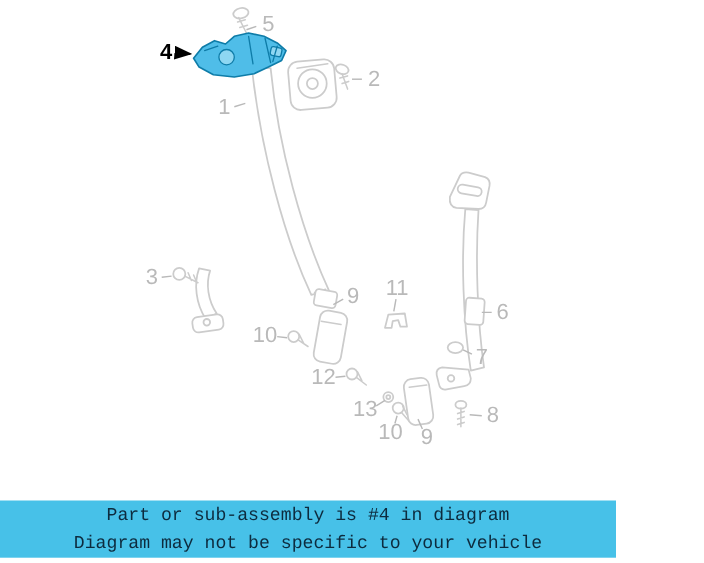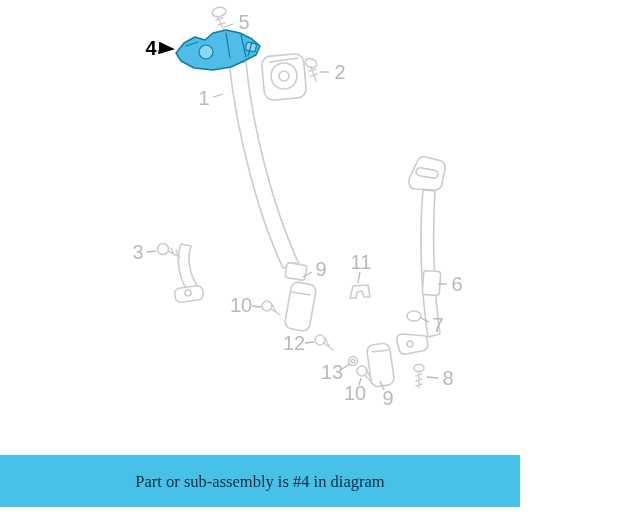--- a/index.html
+++ b/index.html
@@ -20,26 +20,26 @@
     fill:var(--callout,#b9b9b9);
     font-size:20px;
     font-family:"Liberation Sans", sans-serif;
     dominant-baseline:central;
   }
   .callout.hl{fill:#000000;font-weight:bold}
   .callout-line{stroke:var(--callout,#b9b9b9);stroke-width:1.3;fill:none}
   .callout-line.hl{stroke:#000000;stroke-width:1.8}
   
   .banner{
-    position:absolute;left:0;top:455px;width:520px;height:52px;
+    position:absolute;left:0;top:455px;width:560px;height:52px;
     background:var(--banner-bg,#47c1e8);
     color:var(--banner-text,#0d2b3e);
     display:flex;flex-direction:column;justify-content:center;align-items:center;
     font-size:16.5px;line-height:25px;
-    font-family:Liberation Serif, serif;
+    font-family:Liberation Mono, monospace;
   }
 </style>
 </head>
 <body>
 
 <svg class="diagram" width="640" height="462" viewBox="0 0 640 462">
   <defs>
     <marker id="arrow4" markerWidth="9" markerHeight="8" refX="8" refY="3.5" orient="auto">
       <polygon points="0,0 9,3.5 0,7" fill="#000000"></polygon>
     </marker>
@@ -161,13 +161,14 @@
       <text x="448" y="378" text-anchor="middle" class="callout">8</text>
       <line x1="359" y1="385" x2="361" y2="378" class="callout-line"></line>
       <text x="355" y="393" text-anchor="middle" class="callout">10</text>
       <line x1="384" y1="390" x2="380" y2="381" class="callout-line"></line>
       <text x="388" y="398" text-anchor="middle" class="callout">9</text>
     </g>
 </svg>
 
 <div class="banner">
   <div>Part or sub-assembly is #4 in diagram</div>
+  <div>Diagram may not be specific to your vehicle</div>
 </div>
 
 </body></html>

